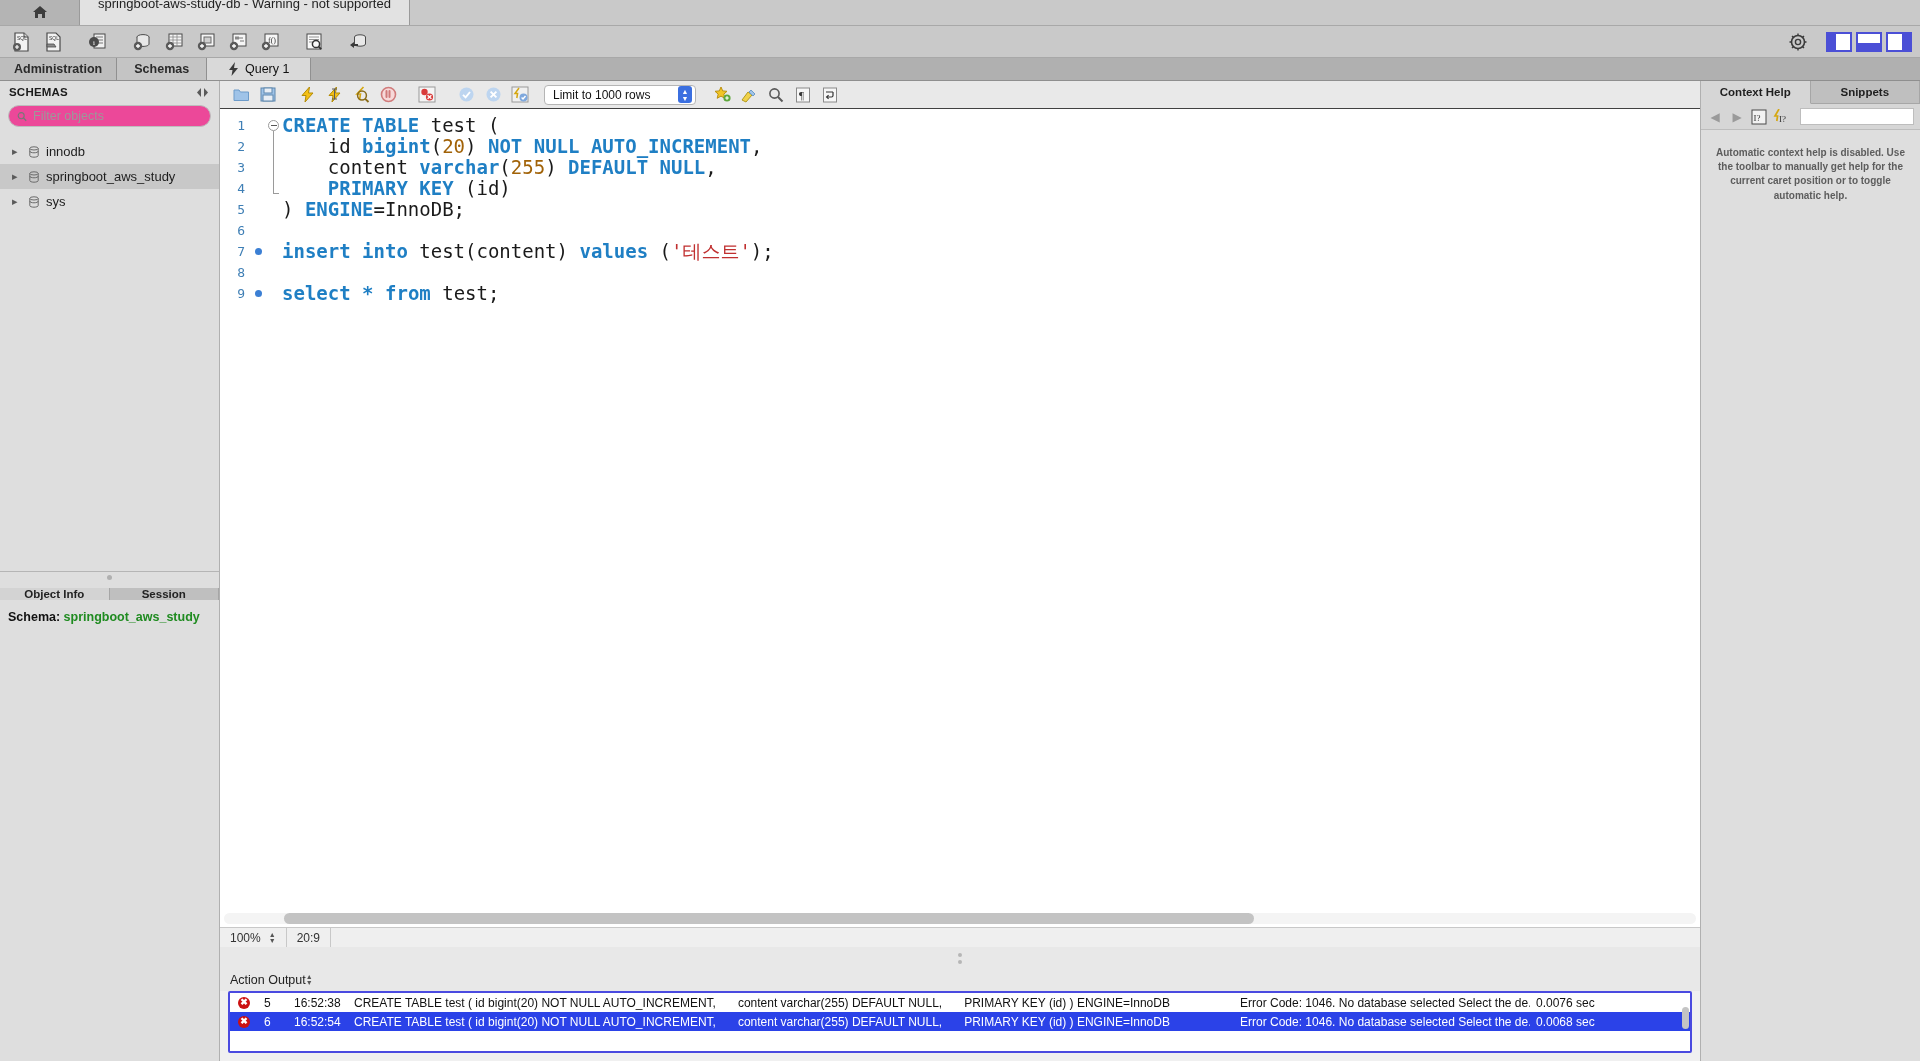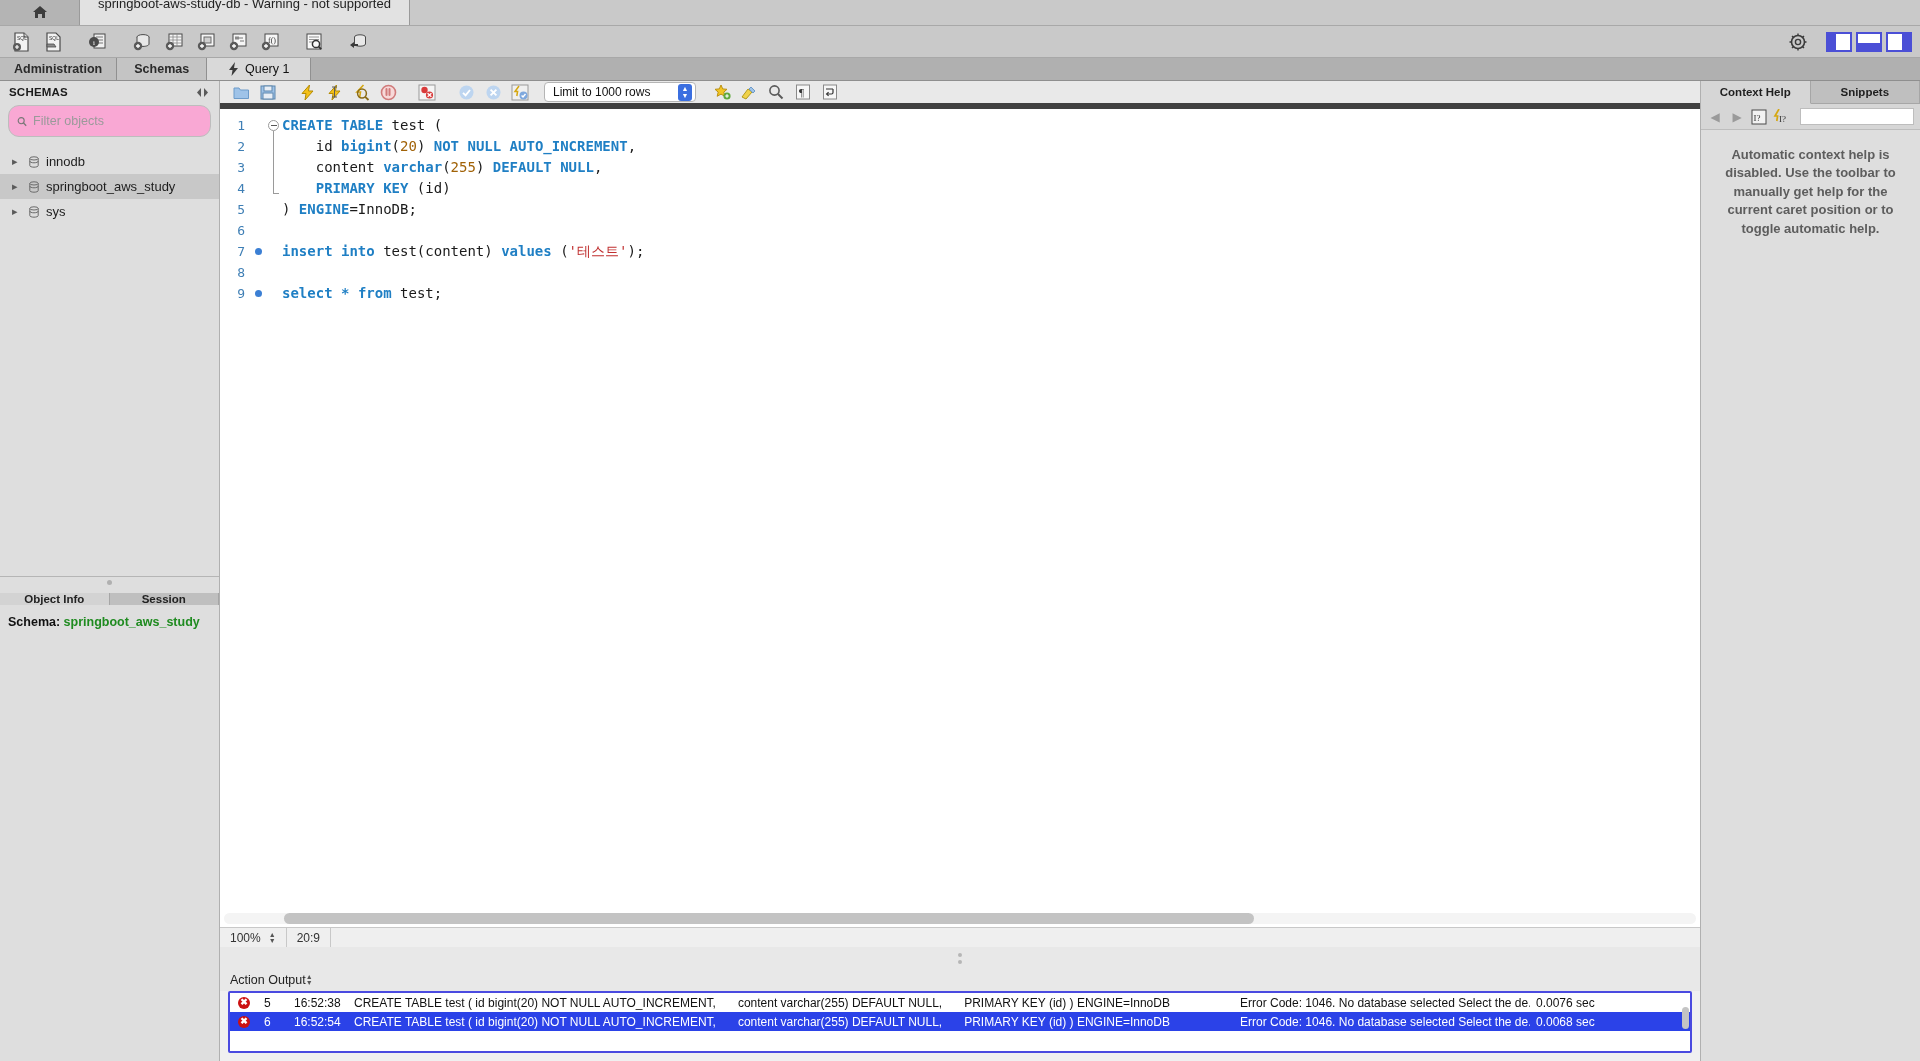--- a/index.html
+++ b/index.html
@@ -86,21 +86,21 @@
     width: 220px; background: #dedede; display: flex; flex-direction: column;
     border-right: 1px solid #b0b0b0; flex: 0 0 220px;
   }
   .sb-header {
     height: 22px; display: flex; align-items: center; justify-content: space-between;
     padding: 0 10px 0 9px; font-size: 11.5px; font-weight: bold; color: #1a1a1a;
     letter-spacing: .2px;
   }
   .sb-search-wrap { padding: 2px 8px 8px 8px; }
   .sb-search {
-    height: 32px; background: #f9a8d4; border: 1px solid #bdbdbd; border-radius: 11px;
+    height: 22px; background: #ec4899; border: 1px solid #bdbdbd; border-radius: 11px;
     display: flex; align-items: center; padding: 0 8px; gap: 6px;
   }
   .sb-search input {
     border: none; outline: none; font-size: 12.5px; background: transparent;
     width: 100%; font-family: "Liberation Sans", sans-serif; color: #222;
   }
   .sb-search input::placeholder { color: #9a9a9a; }
   .sb-tree { flex: 1; padding-top: 4px; overflow: hidden; }
   .tree-item {
     height: 25px; display: flex; align-items: center; gap: 6px;
@@ -123,21 +123,21 @@
   .sb-info {
     padding: 5px 8px; font-size: 12.5px; font-weight: bold; color: #111;
     background: #dedede;
   }
   .sb-info .val { color: #1f8b20; }
   .sb-fill { flex: 1; background: #dedede; }
 
   
   .center { flex: 1; display: flex; flex-direction: column; min-width: 0; background: #f0f0f0; }
   .ed-toolbar {
-    height: 28px; background: #e9e9e9; border-bottom: 6px solid #404040;
+    height: 28px; background: #e9e9e9; border-bottom: 1px solid #404040;
     display: flex; align-items: center; padding: 0 8px; gap: 1px; flex: 0 0 28px;
   }
   .et-btn { width: 26px; height: 24px; display: flex; align-items: center; justify-content: center; }
   .et-sep { width: 11px; }
   .limit-select {
     margin-left: 10px; height: 20px; width: 152px; background: #fff;
     border: 1px solid #b5b5b5; border-radius: 4px;
     display: flex; align-items: center; padding: 0 3px 0 8px;
     font-size: 12px; color: #111; justify-content: space-between;
   }
@@ -171,21 +171,21 @@
   }
   .fold-minus i { display: block; width: 6px; height: 1px; background: #555; }
   .fold-line {
     position: absolute; left: 7px; top: 22px; width: 1px; height: 62px; background: #9a9a9a;
   }
   .fold-foot {
     position: absolute; left: 7px; top: 84px; width: 6px; height: 1px; background: #9a9a9a;
   }
   .code {
     flex: 1; padding-top: 6px; font-family: "DejaVu Sans Mono", monospace;
-    font-size: 14px; color: #222; white-space: pre; overflow: hidden;
+    font-size: 19px; color: #222; white-space: pre; overflow: hidden;
   }
   .code .line { height: 21px; line-height: 21px; }
   .kw { color: #1f7fc4; font-weight: bold; }
   .num { color: #a16207; }
   .str { color: #c03030; }
   .plain { color: #1a1a1a; }
 
   .hscroll-row { height: 17px; background: #fff; display: flex; align-items: center; padding: 0 4px; flex: 0 0 17px; }
   .hscroll-track { flex: 1; height: 11px; background: #f4f4f4; border-radius: 6px; position: relative; }
   .hscroll-thumb { position: absolute; left: 60px; top: 0; width: 970px; height: 11px; background: #c3c3c3; border-radius: 6px; }
@@ -251,21 +251,21 @@
     border-right: 1px solid #a6a6a6; border-bottom: 1px solid #a6a6a6;
   }
   .rs-tab.active { background: #d6d6d6; border-bottom: 1px solid #d6d6d6; }
   .rs-toolbar {
     height: 26px; background: #d6d6d6; display: flex; align-items: center;
     padding: 0 6px; gap: 6px; border-bottom: 1px solid #bdbdbd;
   }
   .rs-arrow { color: #9a9a9a; font-size: 12px; width: 16px; text-align: center; }
   .rs-input { flex: 1; height: 17px; background: #fff; border: 1px solid #bdbdbd; margin-left: 4px; }
   .rs-help {
-    padding: 16px 14px; font-size: 13px; font-weight: bold; color: #5d5d5d;
+    padding: 16px 14px; font-size: 10px; font-weight: bold; color: #5d5d5d;
     text-align: center; line-height: 1.42; background: #dedede; flex: 1;
   }
 </style>
 </head>
 <body>
 
 <div class="app">
 
   <div class="titlebar">
     <div class="home-tab">

